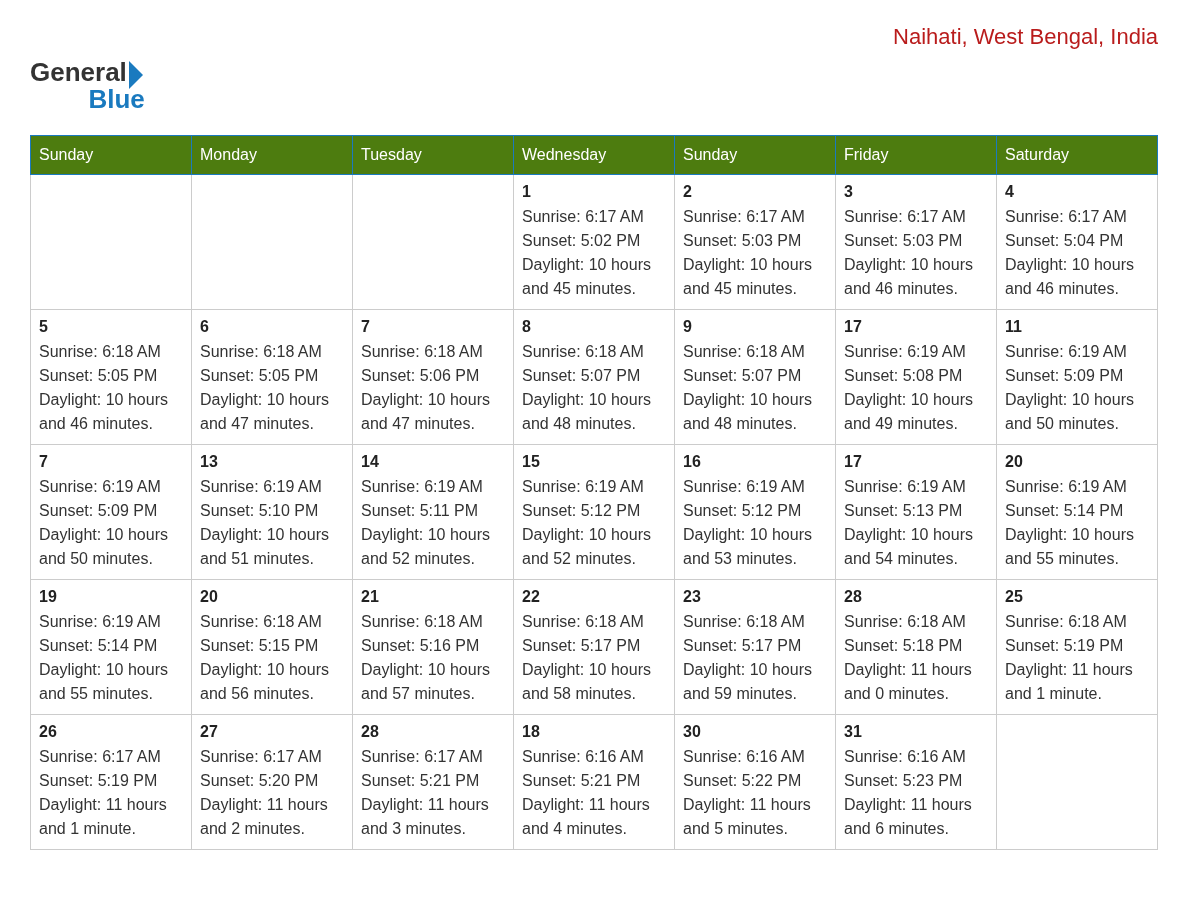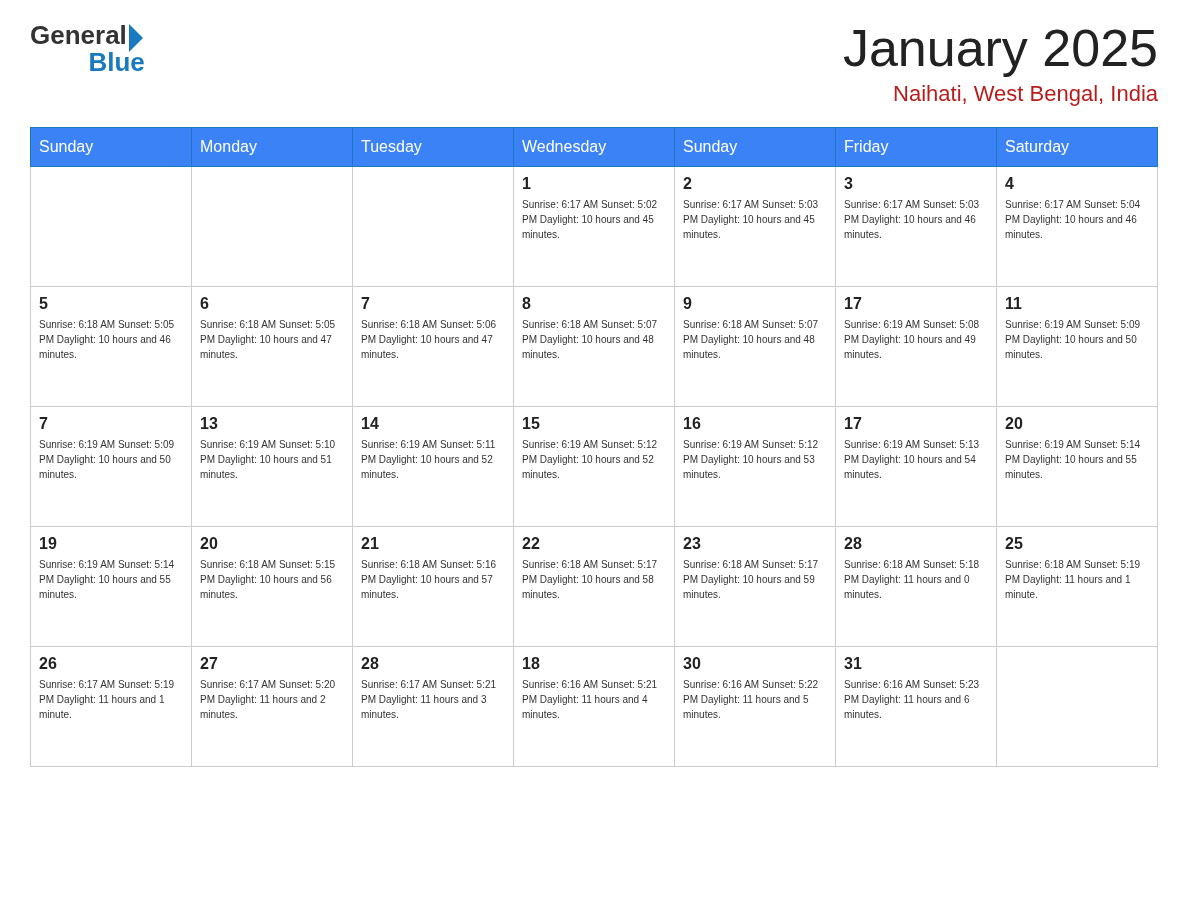--- a/index.html
+++ b/index.html
@@ -36,20 +36,21 @@
       position: relative;
       top: 2px;
     }
     .logo-block {
       display: flex;
       flex-direction: column;
     }
     .logo-row1 {
       display: flex;
       align-items: center;
+      margin-top: 37px;
     }
     .logo-row2 {
       font-size: 26px;
       font-weight: bold;
       color: #1a7abf;
       text-align: right;
       margin-top: -4px;
     }
     .title-block {
       text-align: right;
@@ -64,21 +65,21 @@
       font-size: 22px;
       color: #b91c1c;
       margin-top: 4px;
     }
     table {
       width: 100%;
       border-collapse: collapse;
       table-layout: fixed;
     }
     thead tr th {
-      background-color: #3b82f6;
+      background-color: #4d7c0f;
       color: #fff;
       font-size: 16px;
       font-weight: normal;
       padding: 10px 8px;
       text-align: left;
       border: 1px solid #1a7abf;
     }
     tbody tr td {
       vertical-align: top;
       border: 1px solid #ccc;
@@ -89,21 +90,21 @@
       height: 120px;
     }
     .day-number {
       font-size: 16px;
       font-weight: bold;
       color: #222;
       display: block;
       margin-bottom: 4px;
     }
     .day-info {
-      font-size: 10px;
+      font-size: 16px;
       color: #333;
       line-height: 1.5;
     }
     tbody tr:nth-child(odd) td {
       background: #fff;
     }
     tbody tr td.empty {
       background: #fff;
     }
   </style>
@@ -114,21 +115,20 @@
   <div class="logo">
     <div class="logo-block">
       <div class="logo-row1">
         <span class="logo-text-general">General</span>
         <div class="logo-triangle"></div>
       </div>
       <div class="logo-row2">Blue</div>
     </div>
   </div>
   <div class="title-block">
-    <div class="calendar-title">January 2025</div>
     <div class="calendar-subtitle">Naihati, West Bengal, India</div>
   </div>
 </div>
 
 <table>
   <thead>
     <tr>
     <th>Sunday</th>
         <th>Monday</th>
         <th>Tuesday</th>

